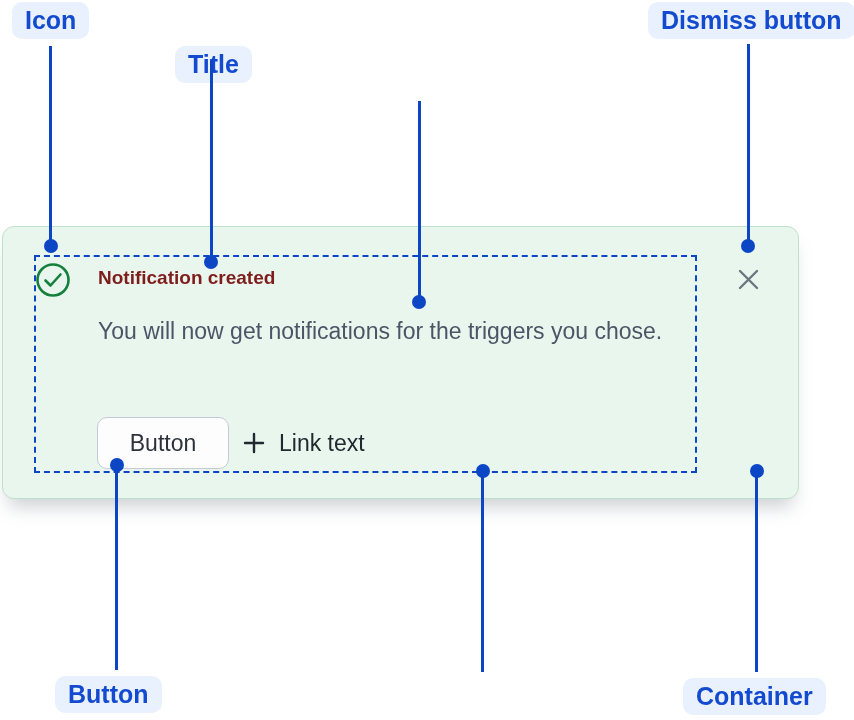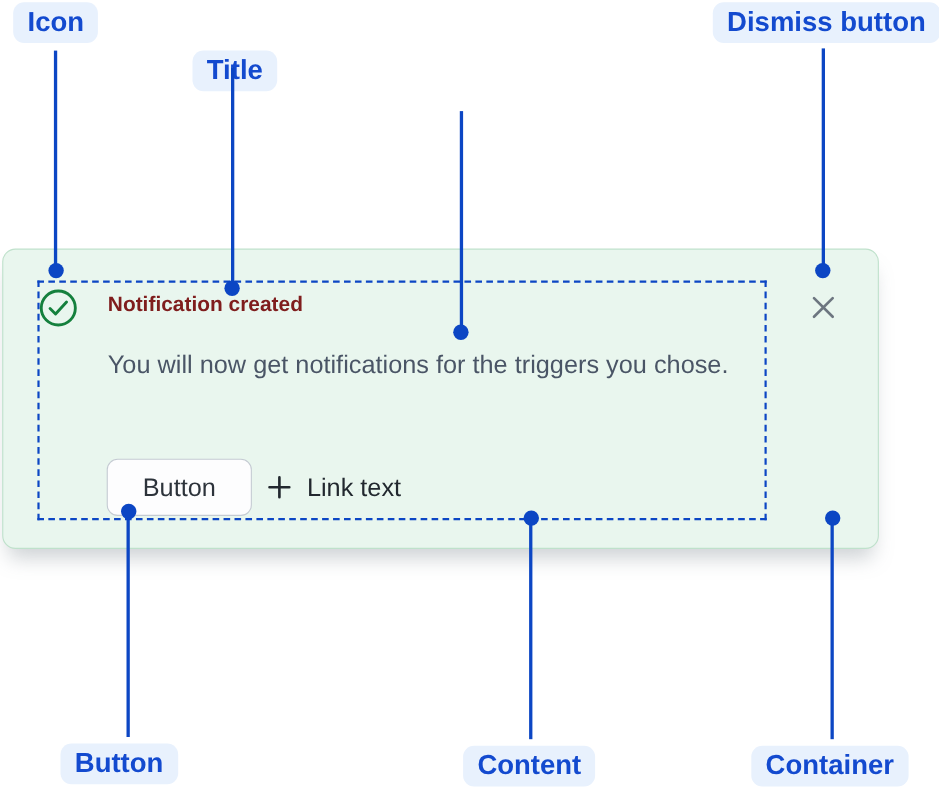--- a/index.html
+++ b/index.html
@@ -53,21 +53,20 @@
 </style>
 </head>
 <body>
 
 <div class="stage">
 
   <div class="pill pill-icon">Icon</div>
   <div class="pill pill-title">Title</div>
   <div class="pill pill-dismiss">Dismiss button</div>
   <div class="pill pill-actions">Button</div>
-  <div class="pill pill-content">Content</div>
   <div class="pill pill-container">Container</div>
 
   <div class="cline l-icon"></div>
   <div class="cline l-title"></div>
   <div class="cline l-description"></div>
   <div class="cline l-dismiss"></div>
   <div class="cline l-actions"></div>
   <div class="cline l-content"></div>
   <div class="cline l-container"></div>
 

